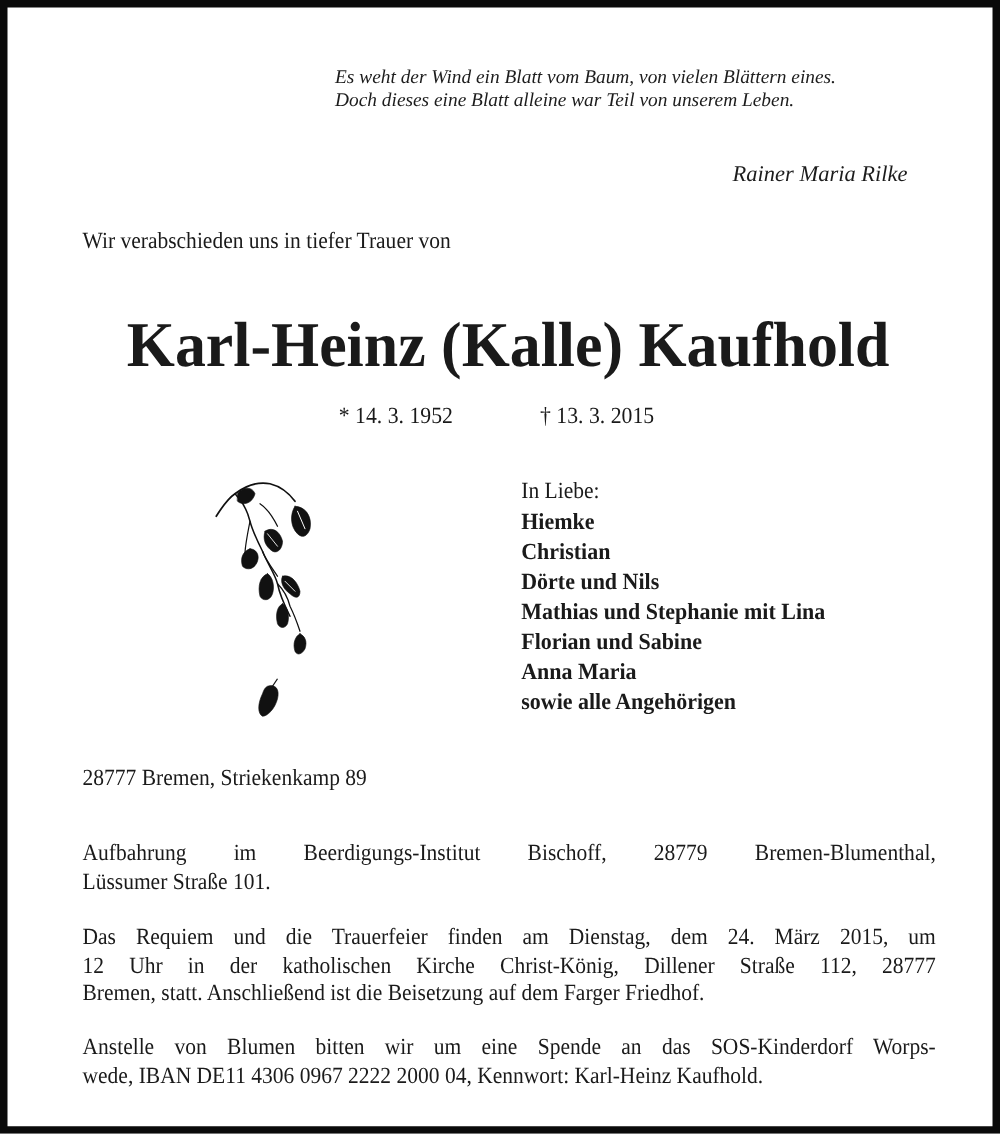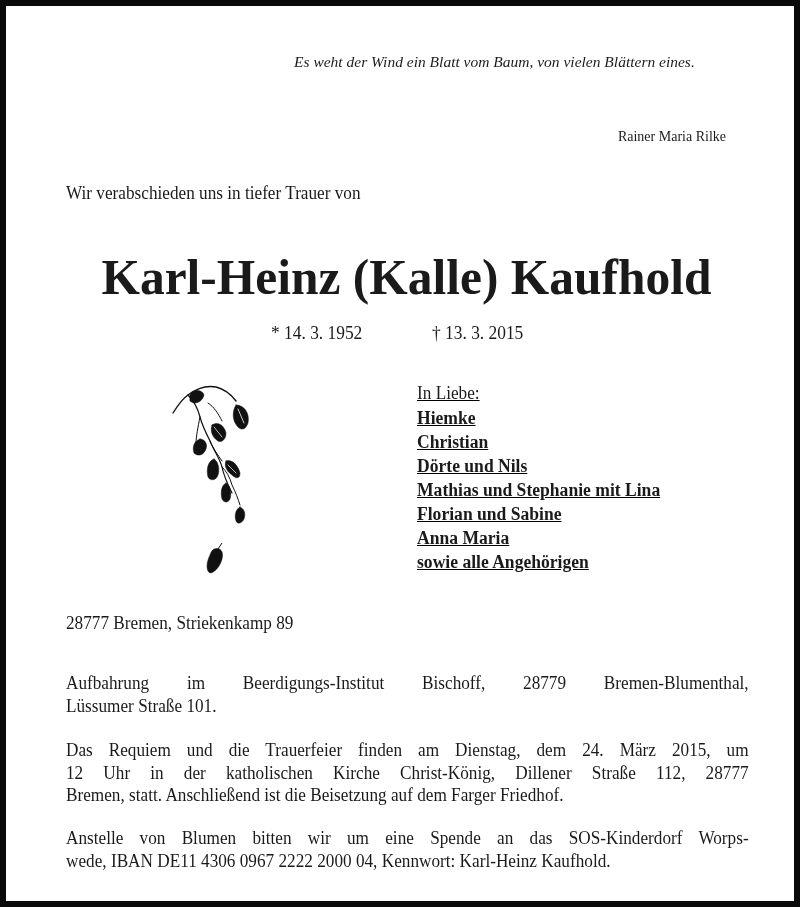--- a/index.html
+++ b/index.html
@@ -8,27 +8,27 @@
     position: absolute; left: 0; top: 0;
     width: 800px; height: 907px;
     box-sizing: border-box;
     border: 6px solid #0a0a0a;
     background: #ffffff;
   }
 
   .poem {
     position: absolute; left: 262px; top: 46px;
     font-family: "Liberation Serif", serif; font-style: italic;
-    font-size: 15.5px; line-height: 19.3px; color: #1c1c1c; margin-left: 26px;
+    font-size: 15.5px; line-height: 19.3px; color: #1c1c1c;
   }
   .poem .line { display: block; white-space: nowrap; }
   .poem-author {
     position: absolute; right: 68px; top: 123px;
-    font-family: "Liberation Serif", serif; 
-    font-size: 14px; color: #1c1c1c; white-space: nowrap;
+    font-family: "Liberation Serif", serif; font-style: italic;
+    font-size: 18px; color: #1c1c1c; white-space: nowrap;
   }
 
   .intro {
     position: absolute; left: 60px; top: 177px;
     font-family: "Liberation Serif", serif; font-size: 18.5px;
     color: #1a1a1a; white-space: nowrap;
     transform: scaleX(0.93); transform-origin: left top;
   }
 
   .name {
@@ -42,21 +42,21 @@
   .date-born, .date-died {
     position: absolute; top: 317px;
     font-family: "Liberation Serif", serif; font-size: 18.5px; color: #1a1a1a;
     white-space: nowrap; transform: scaleX(0.94); transform-origin: left top;
   }
   .date-born { left: 265px; }
   .date-died { left: 426px; }
 
   .illustration { position: absolute; left: 160px; top: 375px; width: 100px; height: 200px; }
 
-  .mourners { position: absolute; left: 411px; top: 376px; text-decoration: underline; }
+  .mourners { position: absolute; left: 411px; top: 376px; }
   .mourners .heading {
     display: block; font-family: "Liberation Serif", serif; font-size: 18.5px;
     color: #1a1a1a; line-height: 22px; margin-bottom: 2px; white-space: nowrap;
     transform: scaleX(0.93); transform-origin: left top;
   }
   .mourners .person {
     display: block; font-family: "Liberation Serif", serif; font-weight: bold;
     font-size: 18.5px; line-height: 24px; color: #1a1a1a; white-space: nowrap;
     transform: scaleX(0.95); transform-origin: left top;
   }
@@ -79,20 +79,21 @@
   .p2 { top: 733px; }
   .p3 { top: 821px; }
 </style>
 </head>
 <body>
 
 <div class="frame">
 
   <div class="poem">
     <span class="line">Es weht der Wind ein Blatt vom Baum, von vielen Blättern eines.</span>
+    <span class="line">Doch dieses eine Blatt alleine war Teil von unserem Leben.</span>
   </div>
   <div class="poem-author">Rainer Maria Rilke</div>
 
   <div class="intro">Wir verabschieden uns in tiefer Trauer von</div>
 
   <div class="name">
     <span>Karl-Heinz (Kalle) Kaufhold</span>
   </div>
 
   <div class="date-born">* 14. 3. 1952</div>

